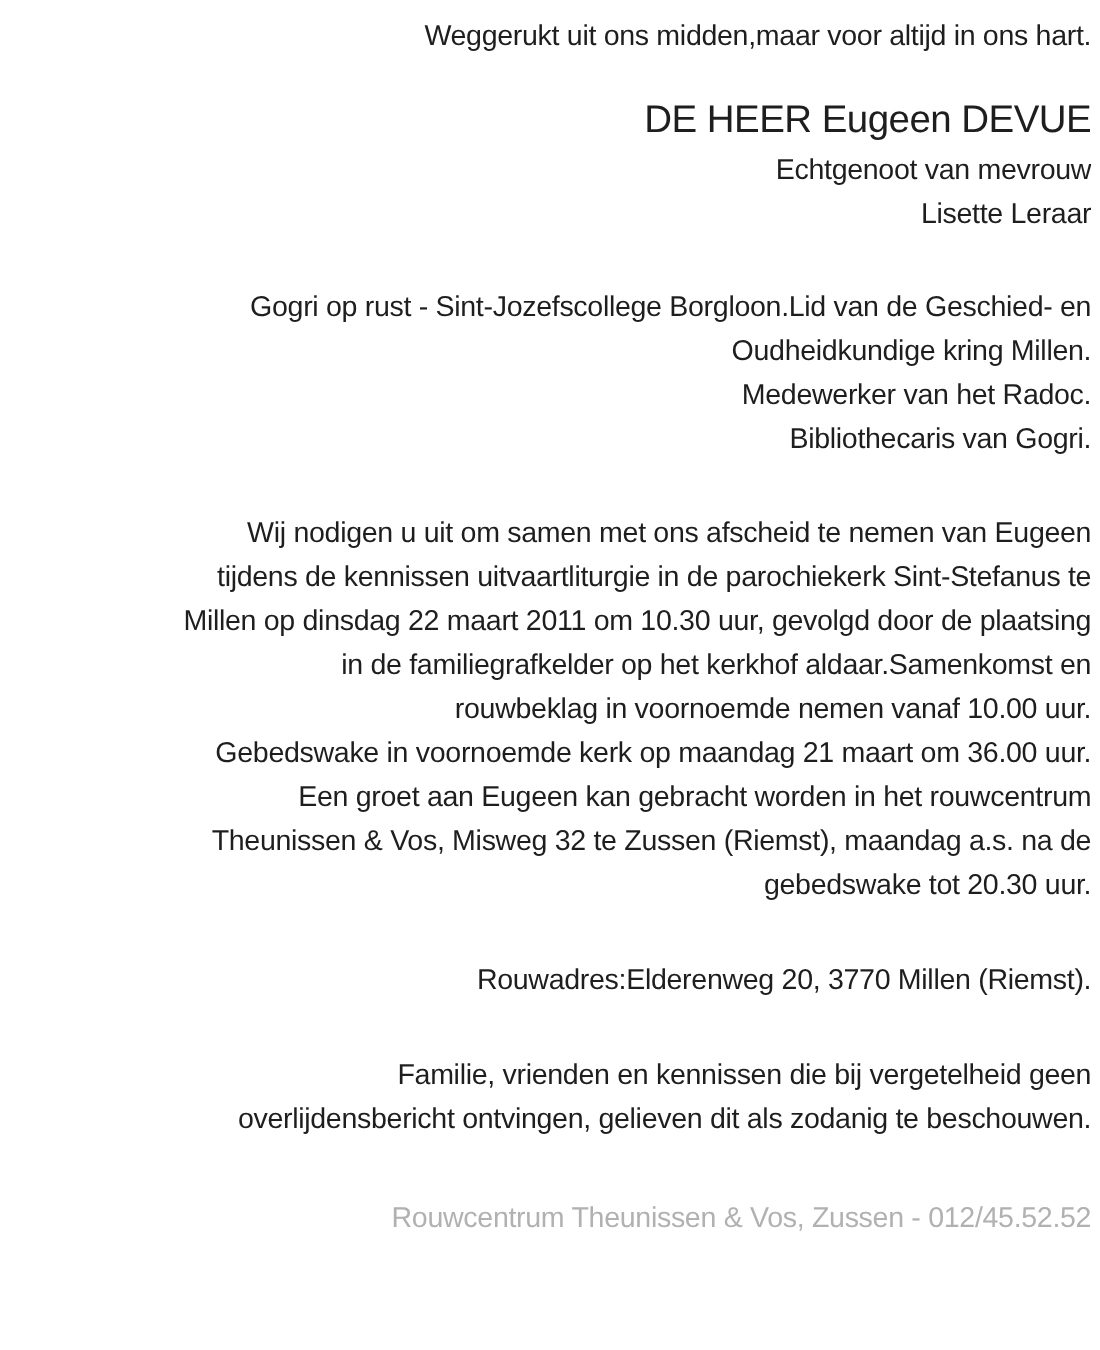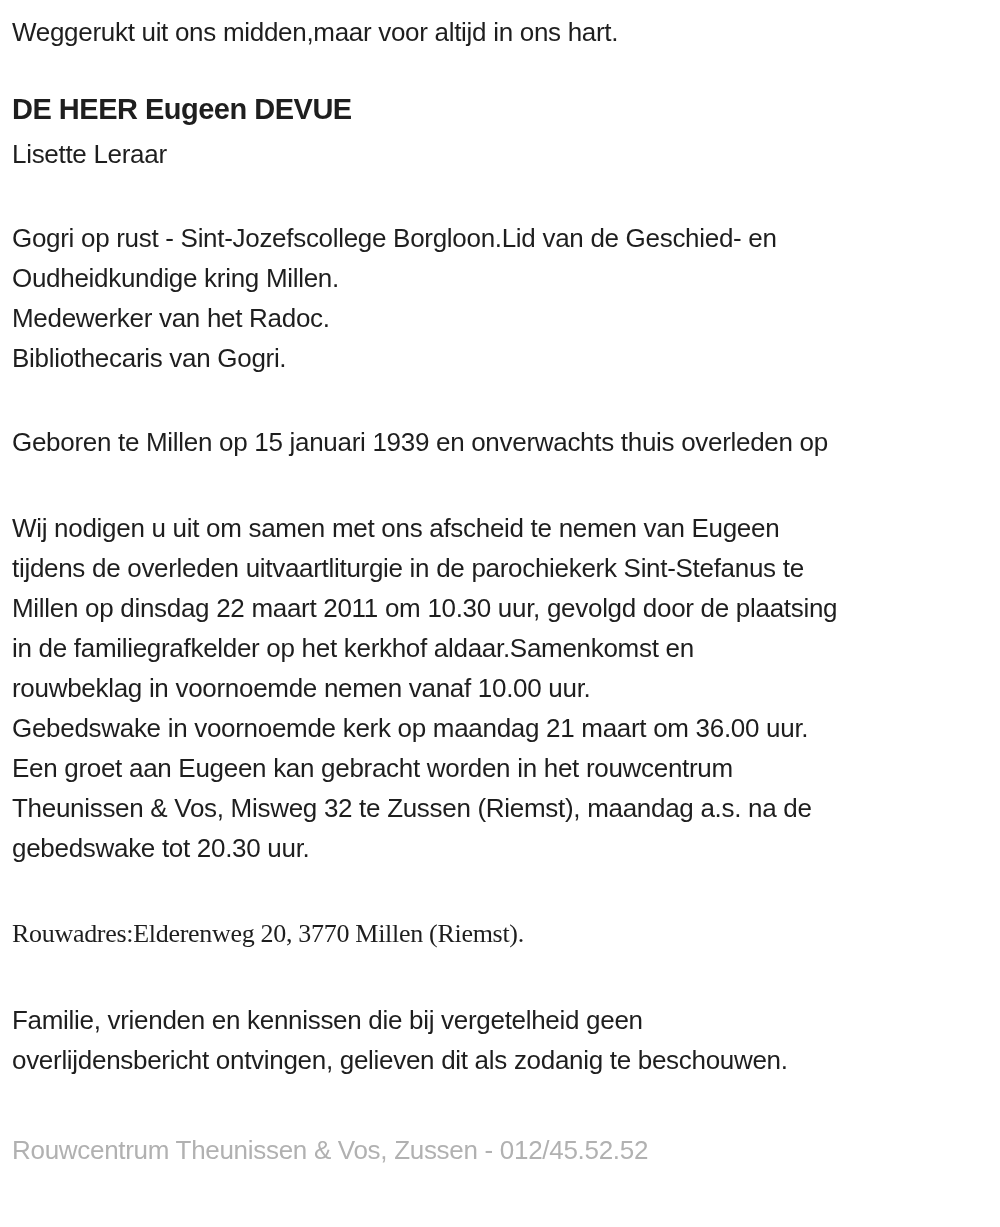--- a/index.html
+++ b/index.html
@@ -1,82 +1,82 @@
 <!DOCTYPE html>
 <html style="--text: #1e1e1e; --footer-text: #b1b1b1; --background: #ffffff;"><head>
 <meta charset="utf-8">
 <style>
   :root {
     --text: #1e1e1e;
     --footer-text: #b1b1b1;
     --background: #ffffff;
   }
-  * { margin: 0; padding: 0; box-sizing: border-box; }
+  * { margin: 0; padding: 0; box-sizing: border-box; text-align: right; }
   html, body {
     background: var(--background);
   }
   body {
     width: 1000px;
     height: 1227px;
     overflow: hidden;
     font-family: "Liberation Sans", "DejaVu Sans", sans-serif;
     color: var(--text);
     padding: 10px 8px 0 12px;
   }
   .line {
     font-size: 26px;
     line-height: 40px;
     letter-spacing: -0.3px;
     white-space: nowrap;
     overflow: hidden;
   }
   .epigraph { margin-top: 2px; }
   .title {
-    font-size: 29px;
+    font-size: 35px;
     line-height: 50px;
-    font-weight: bold;
+    font-weight: normal;
     letter-spacing: -0.5px;
     white-space: nowrap;
     margin-top: 32px;
   }
   .section-career   { margin-top: 44px; }
   .section-life     { margin-top: 44px; }
   .section-funeral  { margin-top: 46px; }
-  .section-address  { margin-top: 46px; font-family: Liberation Serif, serif; }
+  .section-address  { margin-top: 46px; }
   .section-apology  { margin-top: 46px; }
   .footer {
     margin-top: 50px;
     color: var(--footer-text);
   }
 </style>
 </head>
 <body>
 
 <div class="line epigraph">Weggerukt uit ons midden,maar voor altijd in ons hart.</div>
 
 <h1 class="title">DE HEER Eugeen DEVUE</h1>
 
 <div class="section-relation">
+  <div class="line">Echtgenoot van mevrouw</div>
   <div class="line">Lisette Leraar</div>
 </div>
 
 <div class="section-career">
   <div class="line">Gogri op rust - Sint-Jozefscollege Borgloon.Lid van de Geschied- en</div>
   <div class="line">Oudheidkundige kring Millen.</div>
   <div class="line">Medewerker van het Radoc.</div>
   <div class="line">Bibliothecaris van Gogri.</div>
 </div>
 
 <div class="section-life">
-  <div class="line">Geboren te Millen op 15 januari 1939 en onverwachts thuis overleden op</div>
 </div>
 
 <div class="section-funeral">
   <div class="line">Wij nodigen u uit om samen met ons afscheid te nemen van Eugeen</div>
-  <div class="line">tijdens de overleden uitvaartliturgie in de parochiekerk Sint-Stefanus te</div>
+  <div class="line">tijdens de kennissen uitvaartliturgie in de parochiekerk Sint-Stefanus te</div>
   <div class="line">Millen op dinsdag 22 maart 2011 om 10.30 uur, gevolgd door de plaatsing</div>
   <div class="line">in de familiegrafkelder op het kerkhof aldaar.Samenkomst en</div>
   <div class="line">rouwbeklag in voornoemde nemen vanaf 10.00 uur.</div>
   <div class="line">Gebedswake in voornoemde kerk op maandag 21 maart om 36.00 uur.</div>
   <div class="line">Een groet aan Eugeen kan gebracht worden in het rouwcentrum</div>
   <div class="line">Theunissen &amp; Vos, Misweg 32 te Zussen (Riemst), maandag a.s. na de</div>
   <div class="line">gebedswake tot 20.30 uur.</div>
 </div>
 
 <div class="section-address">

